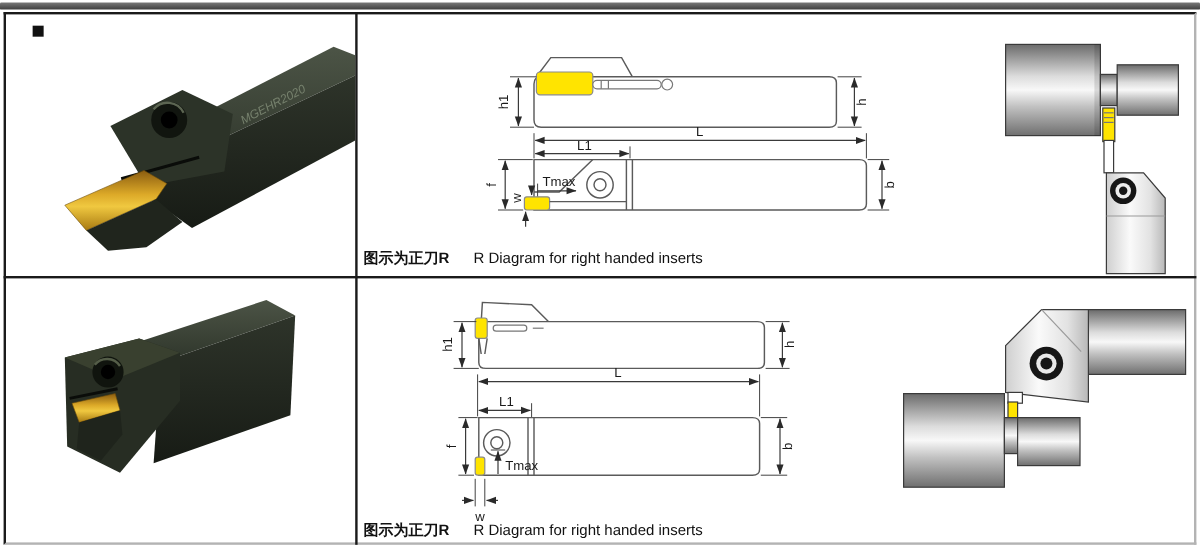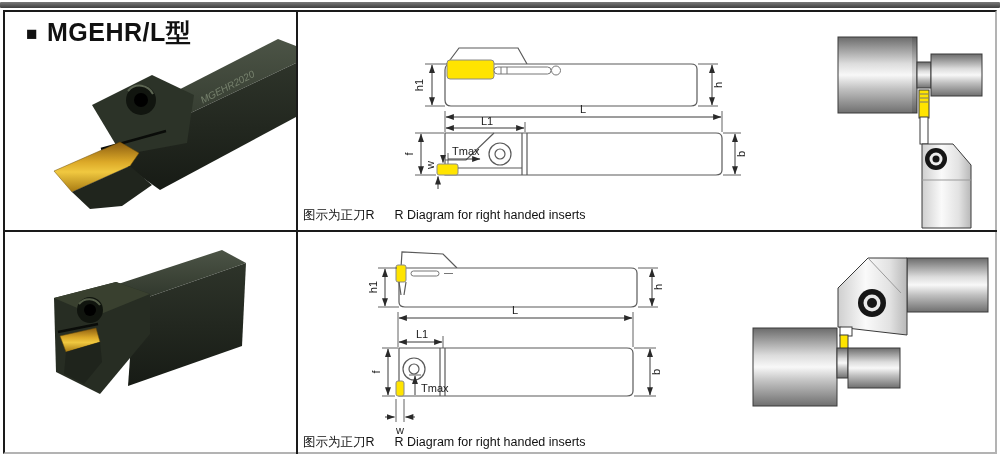--- a/index.html
+++ b/index.html
@@ -9,21 +9,21 @@
            background:linear-gradient(#7a7a7a,#3f3f3f);border-radius:1px;}
   .frame{position:absolute;left:3px;top:10px;width:994px;height:444px;box-sizing:border-box;
          border-top:2px solid #1a1a1a;border-left:2px solid #1a1a1a;
          border-right:2px solid #b3b3b3;border-bottom:2px solid #b3b3b3;}
   .v-divider{position:absolute;left:296px;top:10px;width:2px;height:444px;background:#1a1a1a;}
   .h-divider{position:absolute;left:3px;top:230px;width:994px;height:2px;background:#1a1a1a;}
   .title{position:absolute;left:26px;top:16px;display:flex;align-items:center;gap:9px;
          font-size:25px;font-weight:bold;color:#111;letter-spacing:0.5px;}
   .title .bullet{font-size:19px;line-height:1;position:relative;top:1px;}
   .caption{position:absolute;font-size:12.5px;color:#111;white-space:nowrap;}
-  .caption .cn{font-weight:normal;margin-right:20px;margin-top:20px;}
+  .caption .cn{font-weight:bold;margin-right:20px;margin-top:20px;}
   .cap1{left:303px;top:207px;}
   .cap2{left:303px;top:434px;}
   svg{position:absolute;overflow:visible;}
   svg text{font-family:"Liberation Sans",sans-serif;}
   .out{stroke:#5a5a5a;stroke-width:1.2;fill:#ffffff;}
   .outn{stroke:#5a5a5a;stroke-width:1.2;fill:none;}
   .dim{stroke:#3a3a3a;stroke-width:1;fill:none;}
   .ext{stroke:#3a3a3a;stroke-width:0.8;fill:none;}
   .dimtxt{font-size:11px;fill:#1a1a1a;text-anchor:middle;}
   .app{stroke:#3a3a3a;stroke-width:1;}
@@ -68,21 +68,20 @@
     </defs>
   </svg>
 
   <div class="top-bar"></div>
   <div class="frame"></div>
   <div class="v-divider"></div>
   <div class="h-divider"></div>
 
   <div class="title">
     <span class="bullet">■</span>
-    <span>MGEHR/L型</span>
   </div>
 
   <svg style="left:4px;top:13px" width="292" height="216" viewBox="0 0 292 216">
     <g>
       <polygon points="106,112 274,26 292,33 292,50 121,131" fill="url(#gBeamTop)"></polygon>
       <polygon points="121,131 292,50 292,104 156,177 114,147" fill="url(#gBeamFront)"></polygon>
       <polygon points="88,92 148,62 190,82 183,130 118,142" fill="#2c3328"></polygon>
       <circle cx="137" cy="87" r="15" fill="#11150f"></circle>
       <circle cx="137" cy="87" r="7" fill="#000"></circle>
       <path d="M124,78 A15,15 0 0 1 149,81" stroke="#5c6552" stroke-width="2" fill="none"></path>

